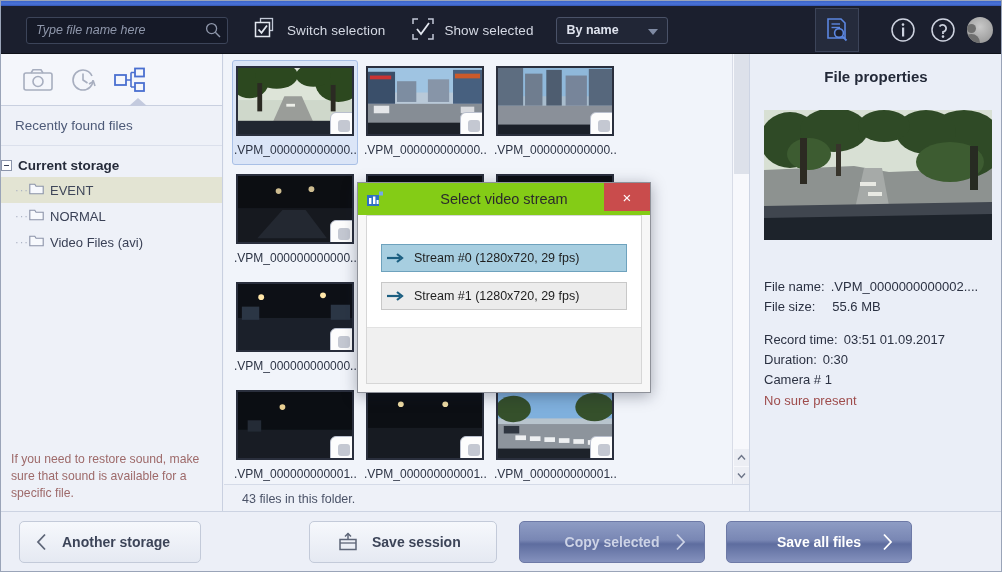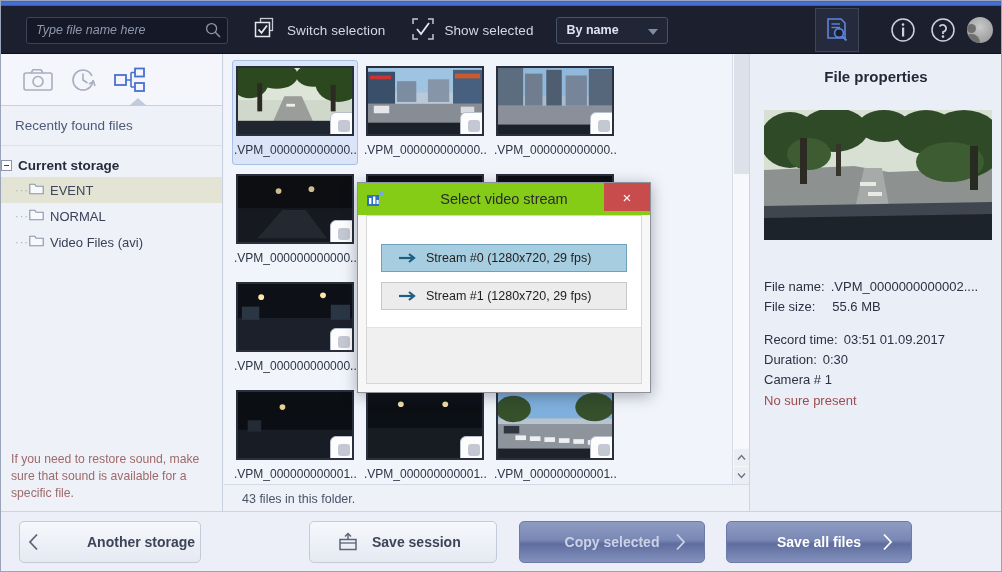--- a/index.html
+++ b/index.html
@@ -260,21 +260,21 @@
   .btn-light {
     background: linear-gradient(to bottom, #f6f8fc, #e5e9f2);
     border: 1px solid #c3cad9; color: #3c4458;
   }
   .btn-blue {
     background: linear-gradient(to bottom, #8e9cc4 0%, #7987b4 45%, #5e6d9f 55%, #8491bd 100%);
     border: 1px solid #6d79a6; color: #ffffff;
     justify-content: center;
   }
   .btn-blue.disabled { color: #cdd3e6; }
-  #another-storage { margin-left: 18px; width: 182px; padding-left: 8px; gap: 33px; }
+  #another-storage { margin-left: 18px; width: 182px; padding-left: 16px; }
   #save-session { margin-left: 108px; width: 188px; padding-left: 28px; }
   #copy-selected { margin-left: 22px; width: 186px; }
   #save-all-files { margin-left: 21px; width: 186px; }
   .btn .chev-r { position: absolute; right: 18px; top: 11px; }
   .btn .ic-left { margin-right: 14px; display:flex; }
 
   
   .modal {
     position: absolute; left: 356px; top: 181px;
     width: 294px; height: 211px;
@@ -298,21 +298,21 @@
     display: flex; align-items: center; justify-content: center;
   }
   .modal-body {
     position: absolute; left: 8px; right: 8px; top: 32px; bottom: 8px;
     background: #ffffff; border: 1px solid #d6d6d6;
   }
   .stream-list { padding: 28px 14px 0 14px; }
   .stream {
     height: 28px; margin-bottom: 10px;
     border: 1px solid #c8c8c8; background: #ececec;
-    display: flex; align-items: center; padding-left: 16px;
+    display: flex; align-items: center; padding-left: 4px;
     font-size: 12.5px; color: #1e1e1e;
   }
   .stream.sel { background: #a7cee0; border-color: #6ea2bd; }
   .stream .arrow { margin-right: 10px; display: flex; }
   .modal-footer {
     position: absolute; left: 0; right: 0; bottom: 0; height: 56px;
     background: #f0f0f0; border-top: 1px solid #e2e2e2;
   }
 </style>
 </head>

